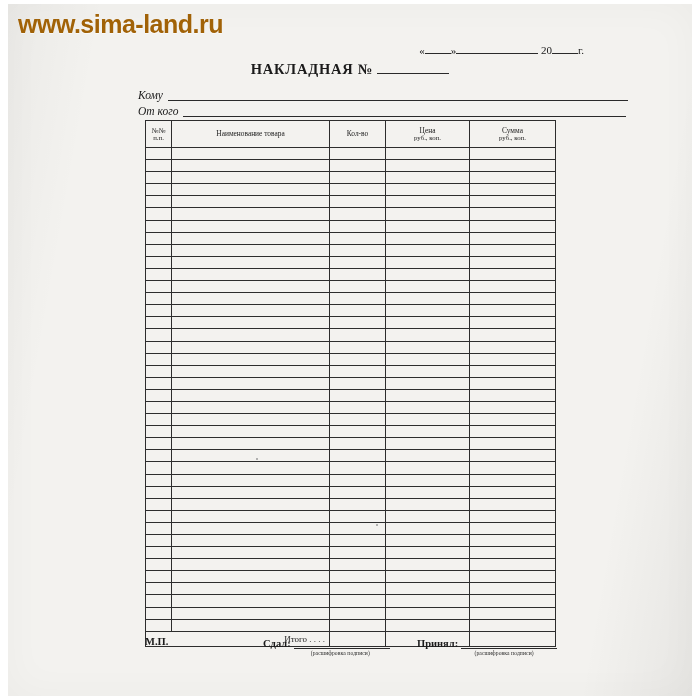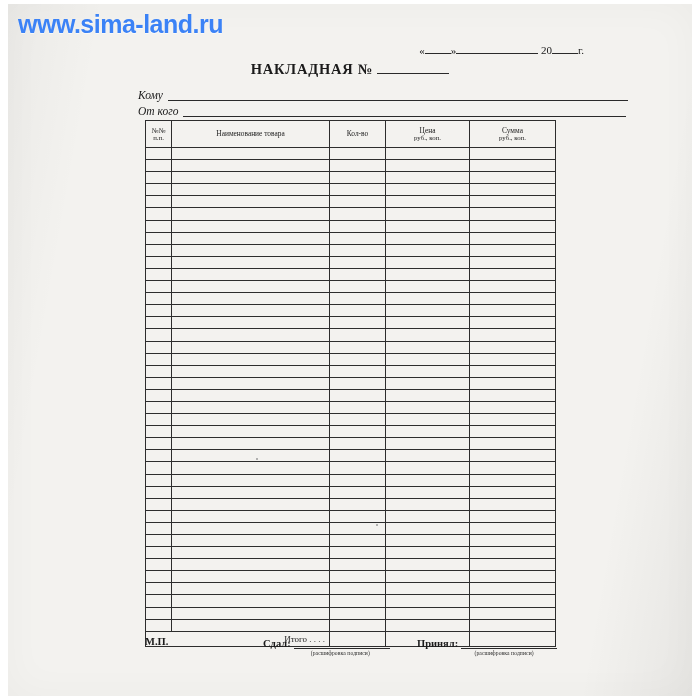--- a/index.html
+++ b/index.html
@@ -591,14 +591,14 @@
           <span class="caption">(расшифровка подписи)</span>
         </span>
       </div>
 
       <span class="speck" style="left:248px; top:454px;"></span>
       <span class="speck" style="left:368px; top:520px;"></span>
 
     </div>
   </div>
 
-  <div id="watermark" style="color: #3b82f6;">www.sima-land.ru</div>
+  <div id="watermark" style="color: #a16207;">www.sima-land.ru</div>
 </div>
 
 </body></html>

